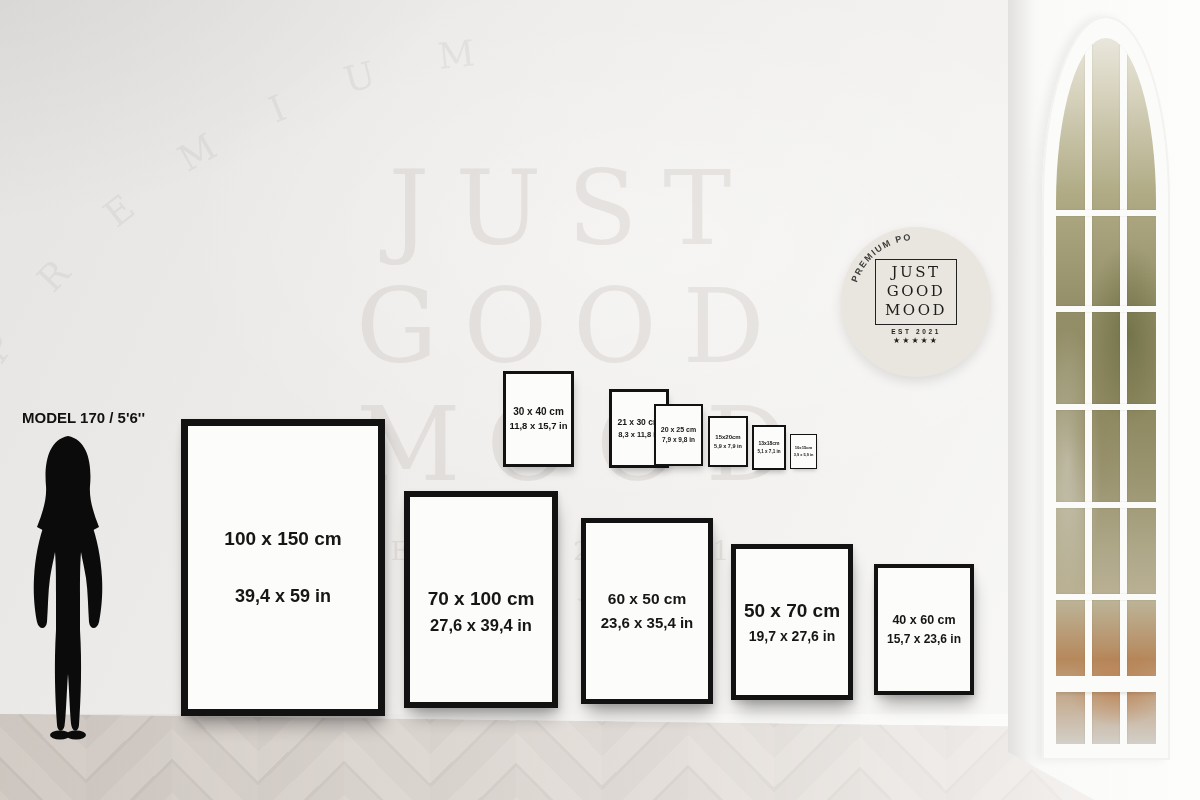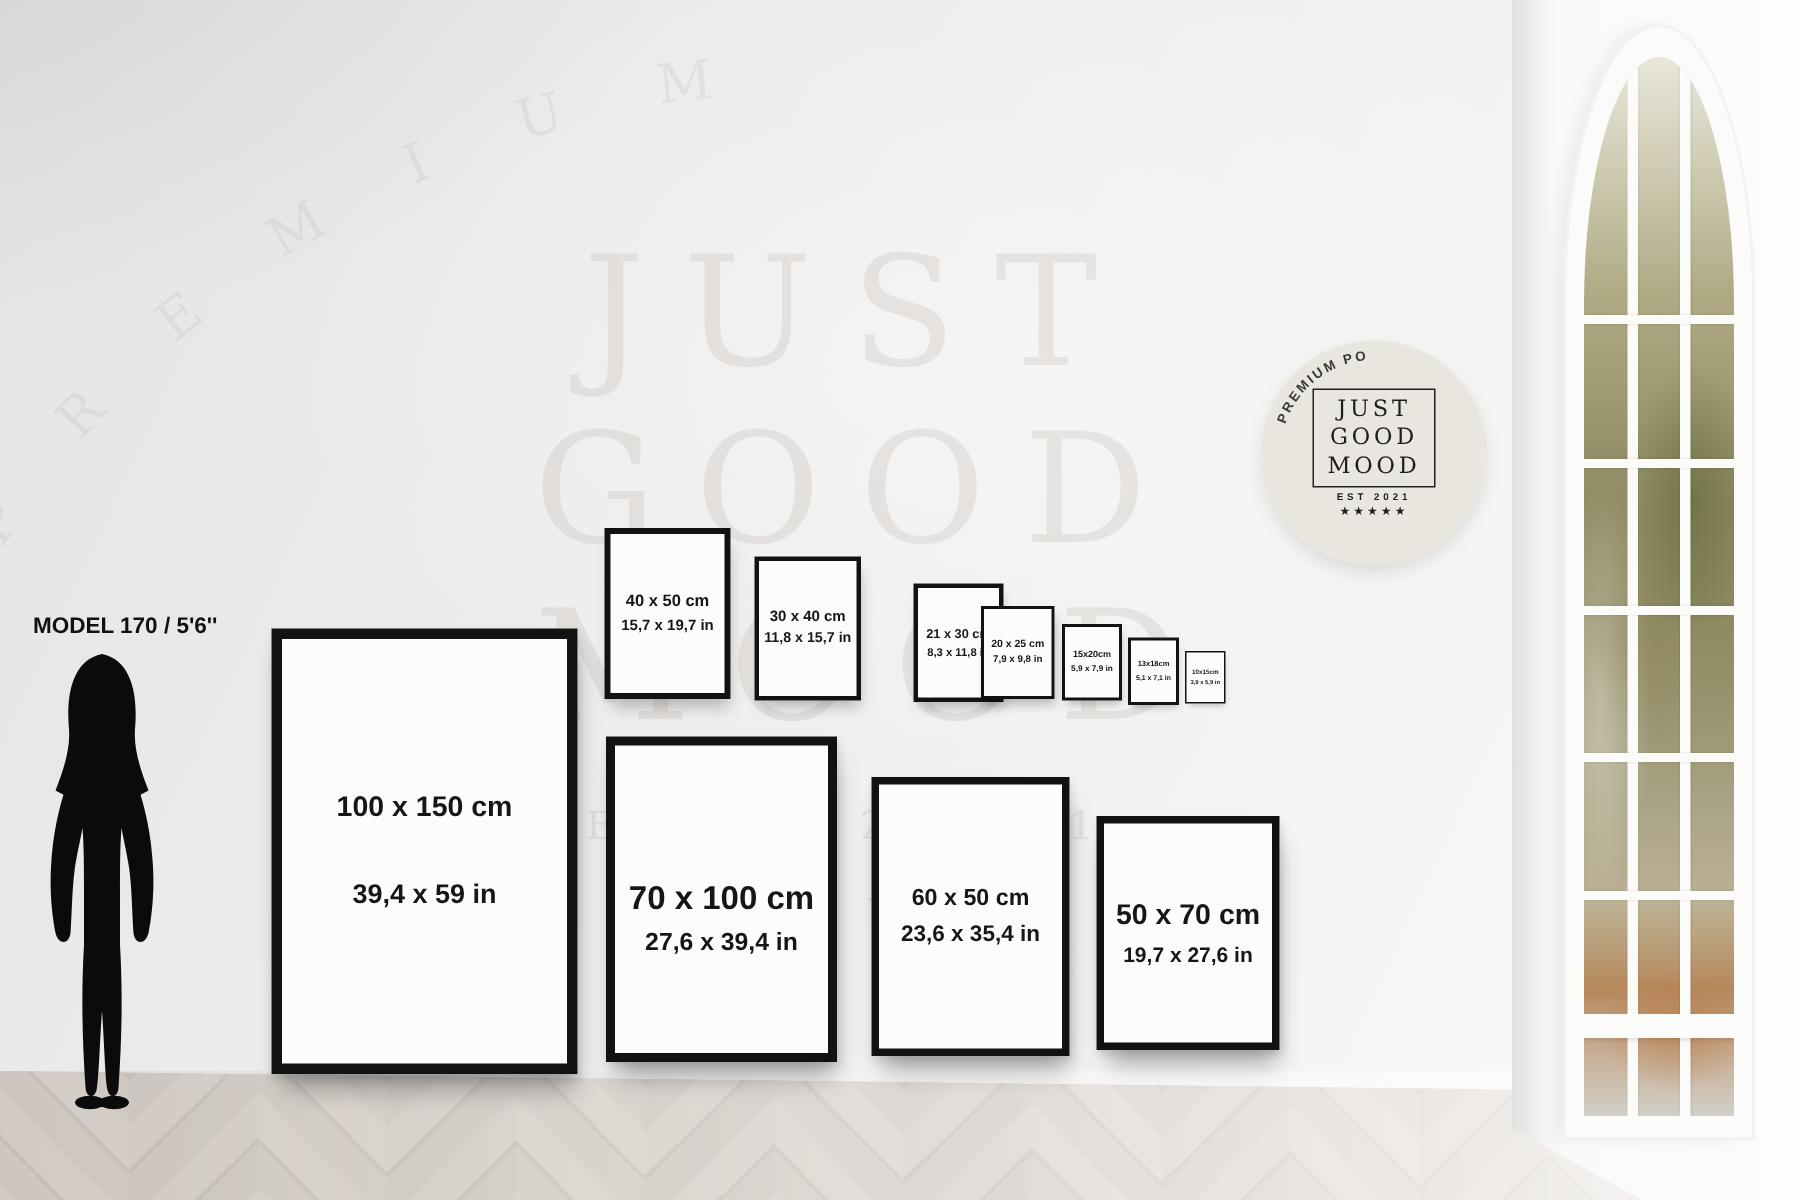--- a/index.html
+++ b/index.html
@@ -29,21 +29,21 @@
   .floor-light{position:absolute;left:0;top:714px;width:1200px;height:110px;z-index:2;pointer-events:none;
     background:linear-gradient(90deg,rgba(120,110,100,0.10),rgba(255,255,255,0.25) 55%,rgba(255,255,255,0.65) 90%);}
   
   .frame{position:absolute;background:#fcfcfb;border-style:solid;border-color:#121212;
     display:flex;flex-direction:column;align-items:center;justify-content:center;z-index:3;
     box-shadow:3px 14px 16px -5px rgba(0,0,0,0.30),1px 3px 6px rgba(0,0,0,0.12);}
   .frame .cm,.frame .in{font-weight:bold;color:#161616;white-space:nowrap;line-height:1.55;}
   .fL1{left:181px;top:419px;width:190px;height:283px;border-width:7px;}
   .fL1 .cm{font-size:19px;text-align:right;} .fL1 .in{font-size:18px;margin-top:29px;}
   .fL2{left:404px;top:491px;width:142px;height:205px;border-width:6px;}
-  .fL2 .cm{font-size:22px;margin-top:24px;} .fL2 .in{font-size:16.5px;}
+  .fL2 .cm{font-size:19px;margin-top:24px;} .fL2 .in{font-size:16.5px;}
   .fL3{left:581px;top:518px;width:122px;height:176px;border-width:5px;}
   .fL3 .cm{font-size:15.5px;} .fL3 .in{font-size:15px;}
   .fL4{left:731px;top:544px;width:112px;height:146px;border-width:5px;}
   .fL4 .cm{font-size:19px;} .fL4 .in{font-size:14px;text-align:center;}
   .fL5{left:874px;top:564px;width:92px;height:123px;border-width:4px;}
   .fL5 .cm{font-size:12.5px;} .fL5 .in{font-size:12px;}
   .fS1{left:403px;top:352px;width:76px;height:106px;border-width:4px;box-shadow:2px 8px 10px -3px rgba(0,0,0,0.25);}
   .fS1 .cm{font-size:11px;} .fS1 .in{font-size:10px;}
   .fS2{left:503px;top:371px;width:65px;height:90px;border-width:3px;box-shadow:2px 7px 9px -3px rgba(0,0,0,0.25);}
   .fS2 .cm{font-size:10px;} .fS2 .in{font-size:9.5px;}
@@ -126,24 +126,20 @@
       <div class="plank"></div>
     <div class="plank"></div>
       <div class="plank"></div>
     <div class="plank"></div>
       <div class="plank"></div>
     <div class="plank"></div>
       <div class="plank"></div>
   </div>
   <div class="floor-light"></div>
 
-  <div class="frame fS1">
-    <span class="cm">40 x 50 cm</span>
-    <span class="in">15,7 x 19,7 in</span>
-  </div>
   <div class="frame fS2">
     <span class="cm">30 x 40 cm</span>
     <span class="in">11,8 x 15,7 in</span>
   </div>
   <div class="frame fS3">
     <span class="cm">21 x 30 cm</span>
     <span class="in">8,3 x 11,8 in</span>
   </div>
   <div class="frame fS4">
     <span class="cm">20 x 25 cm</span>
@@ -170,20 +166,24 @@
     <span class="cm">70 x 100 cm</span>
     <span class="in">27,6 x 39,4 in</span>
   </div>
   <div class="frame fL3">
     <span class="cm">60 x 50 cm</span>
     <span class="in">23,6 x 35,4 in</span>
   </div>
   <div class="frame fL4">
     <span class="cm">50 x 70 cm</span>
     <span class="in">19,7 x 27,6 in</span>
+  </div>
+  <div class="frame fL5">
+    <span class="cm">40 x 60 cm</span>
+    <span class="in">15,7 x 23,6 in</span>
   </div>
 
   <div class="model-label">MODEL 170 / 5'6''</div>
   <div class="model">
     <svg width="100" height="310" viewBox="0 0 100 310">
       <g fill="#0b0b0b">
         <ellipse cx="50" cy="30" rx="17" ry="22"></ellipse>
         <path d="M50 2 C30 6 26 30 28 52 C29 66 24 80 19 93 L34 101 C44 93 50 80 50 71 C50 80 56 93 66 101 L81 93 C76 80 71 66 72 52 C74 30 70 6 50 2 Z"></path>
         <path d="M50 68 C39 68 31 76 27 88 C21 104 17 124 16 144 C15 162 17 178 19 188 C21 196 28 196 29 188 C30 174 30 158 32 144 C34 132 36 124 37 118 C38 130 38 146 38 160 L38 202 L62 202 L62 160 C62 146 62 130 63 118 C64 124 66 132 68 144 C70 158 70 174 71 188 C72 196 79 196 81 188 C83 178 85 162 84 144 C83 124 79 104 73 88 C69 76 61 68 50 68 Z"></path>
         <path d="M38 196 L62 196 C64 230 63 262 61 291 C60.5 298 55 299 53.5 292 C52 284 51.5 260 50 240 C48.5 260 48 284 46.5 292 C45 299 39.5 298 39 291 C37 262 36 230 38 196 Z"></path>

